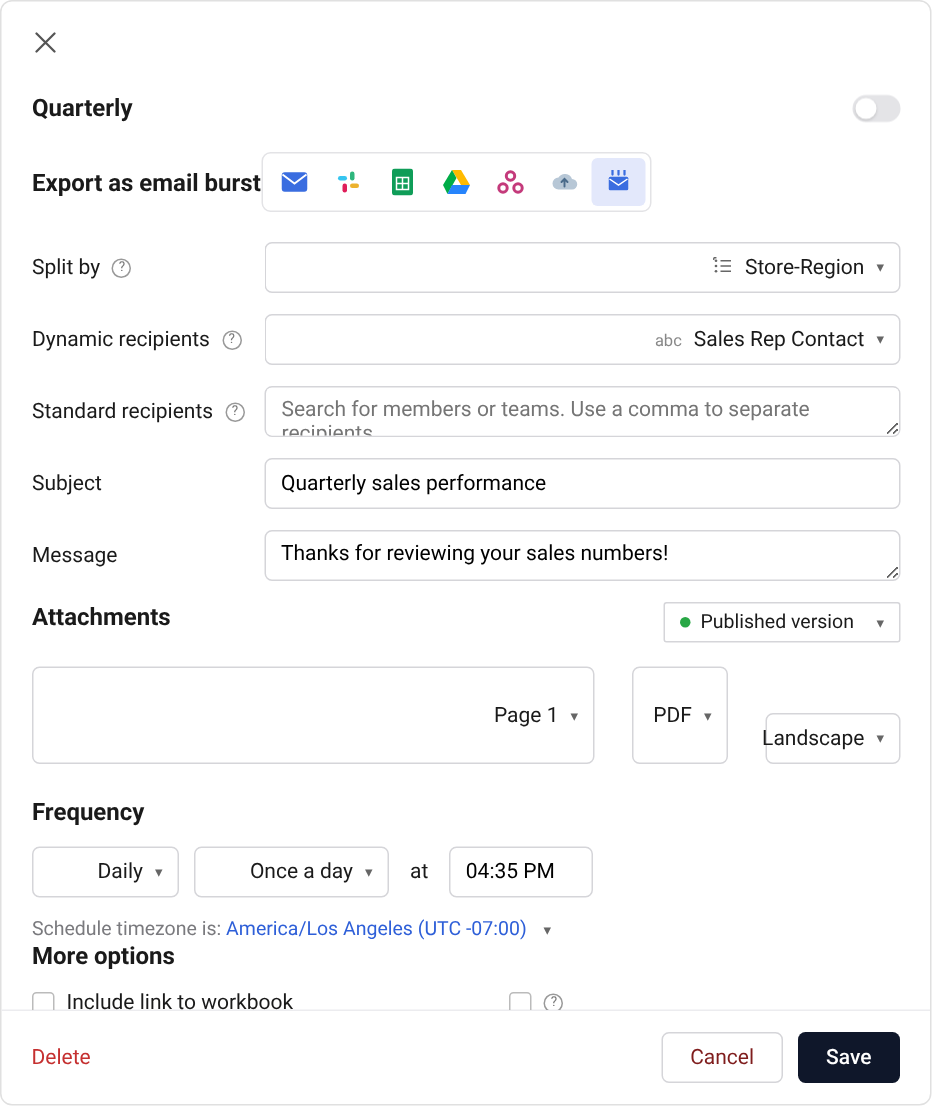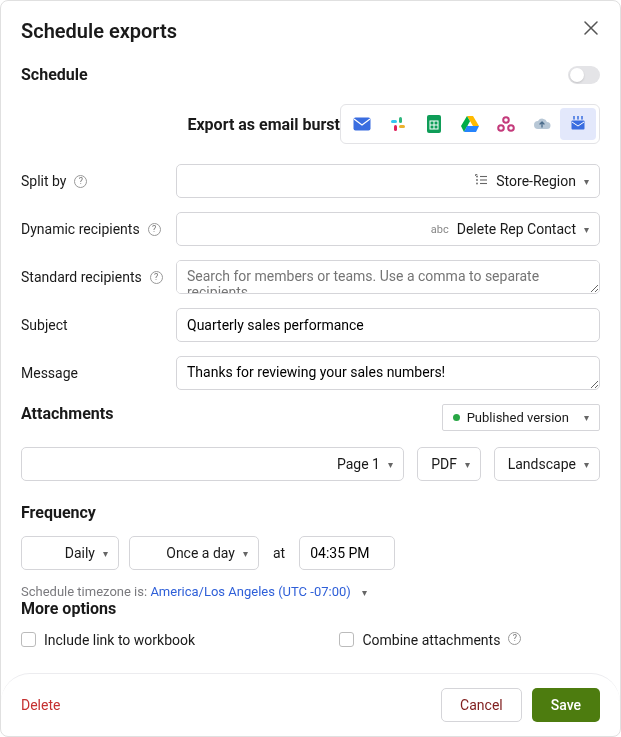--- a/index.html
+++ b/index.html
@@ -64,21 +64,21 @@
     background: #fff;
     border-radius: 50%;
     position: absolute;
     top: 2px;
     left: 2px;
     box-shadow: 0 1px 2px rgba(0,0,0,0.15);
   }
   .export-row {
     display: flex;
     align-items: center;
-    justify-content: flex-end;
+    justify-content: flex-start;
     margin-bottom: 20px;
   }
   .icon-bar {
     display: flex;
     gap: 0;
     border: 1px solid #e3e3e6;
     border-radius: 6px;
     padding: 3px;
   }
   .icon-btn {
@@ -177,26 +177,26 @@
     cursor: pointer;
   }
   .dot-green {
     width: 7px;
     height: 7px;
     border-radius: 50%;
     background: #28a745;
   }
   .attach-row {
     display: flex;
-    gap: 13px;
+    gap: 25px;
     margin-bottom: 22px;
   }
   .attach-page { flex: 1; }
   .attach-fmt { width: 64px; flex: 0 0 auto; }
-  .attach-orient { width: 106px; flex: 0 0 auto; }
+  .attach-orient { width: 90px; flex: 0 0 auto; margin-top: 31px; }
   .freq-row {
     display: flex;
     gap: 10px;
     align-items: center;
     margin-bottom: 14px;
     margin-top: 14px;
   }
   .freq-select { width: 98px; flex: 0 0 auto; }
   .freq-once { width: 130px; flex: 0 0 auto; }
   .at-label { font-size: 14px; margin: 0 4px; }
@@ -210,40 +210,40 @@
     cursor: pointer;
   }
   .options-grid {
     display: flex;
     flex-wrap: wrap;
     margin-top: 14px;
   }
   .opt {
     width: 55%;
     display: flex;
+    align-items: center;
     gap: 8px;
     font-size: 14px;
     margin-bottom: 12px;
     cursor: pointer;
   }
   .opt.right { width: 45%; }
   .cb {
     width: 15px;
     height: 15px;
     border: 1.3px solid #bbb;
     border-radius: 3px;
     flex-shrink: 0;
   }
   .footer {
     border-top: 1px solid #ececef;
     padding: 14px 20px;
     display: flex;
     align-items: center;
     justify-content: space-between;
-    border-radius: 29px;
   }
   .delete-link {
     color: #c53030;
     font-size: 14px;
     cursor: pointer;
   }
   .footer-actions { display: flex; gap: 10px; }
   .btn {
     padding: 8px 18px;
     border-radius: 5px;
@@ -251,47 +251,46 @@
     cursor: pointer;
     border: 1px solid transparent;
     font-family: inherit;
   }
   .btn-secondary {
     background: #fff;
     border-color: #d5d5d9;
     color: #7f1d1d;
   }
   .btn-primary {
-    background: #4d7c0f;
+    background: #0f172a;
     color: #fff;
     font-weight: 500;
   }
   .abc {
     font-size: 11px;
     color: #888;
     font-weight: 400;
   }
 </style>
 </head>
 <body>
 
 <div class="modal">
   <div class="content">
 
     <div class="header">
-      <div class="title">Schedule exports</div>
       <div class="close-x">
         <svg width="14" height="14" viewBox="0 0 14 14">
             <path d="M1 1 L13 13 M13 1 L1 13" stroke="#555" stroke-width="1.5" stroke-linecap="round"></path>
           </svg>
       </div>
     </div>
 
     <div class="row">
-      <div class="section-title">Schedule</div>
+      <div class="section-title">Quarterly</div>
       <div class="toggle">
         <div class="toggle-knob"></div>
       </div>
     </div>
 
     <div class="export-row">
       <div class="section-title">Export as email burst</div>
       <div class="icon-bar">
         <div class="icon-btn">
           <svg width="18" height="14" viewBox="0 0 18 14">
@@ -370,21 +369,21 @@
     </div>
 
     <div class="field-row">
       <div class="field-label">
         <span>Dynamic recipients</span>
         <span class="help-icon">?</span>
       </div>
       <div class="select">
         <span class="select-left">
           <span class="abc">abc</span>
-          <span>Delete Rep Contact</span>
+          <span>Sales Rep Contact</span>
         </span>
         <span class="chev">▾</span>
       </div>
     </div>
 
     <div class="field-row">
       <div class="field-label">
         <span>Standard recipients</span>
         <span class="help-icon">?</span>
       </div>
@@ -447,21 +446,20 @@
     </div>
 
     <div class="section-title">More options</div>
     <div class="options-grid">
       <label class="opt">
         <span class="cb"></span>
         <span>Include link to workbook</span>
       </label>
       <label class="opt right">
         <span class="cb"></span>
-        <span>Combine attachments</span>
         <span class="help-icon">?</span>
       </label>
 
     </div>
 
   </div>
 
   <div class="footer">
     <span class="delete-link">Delete</span>
     <div class="footer-actions">

